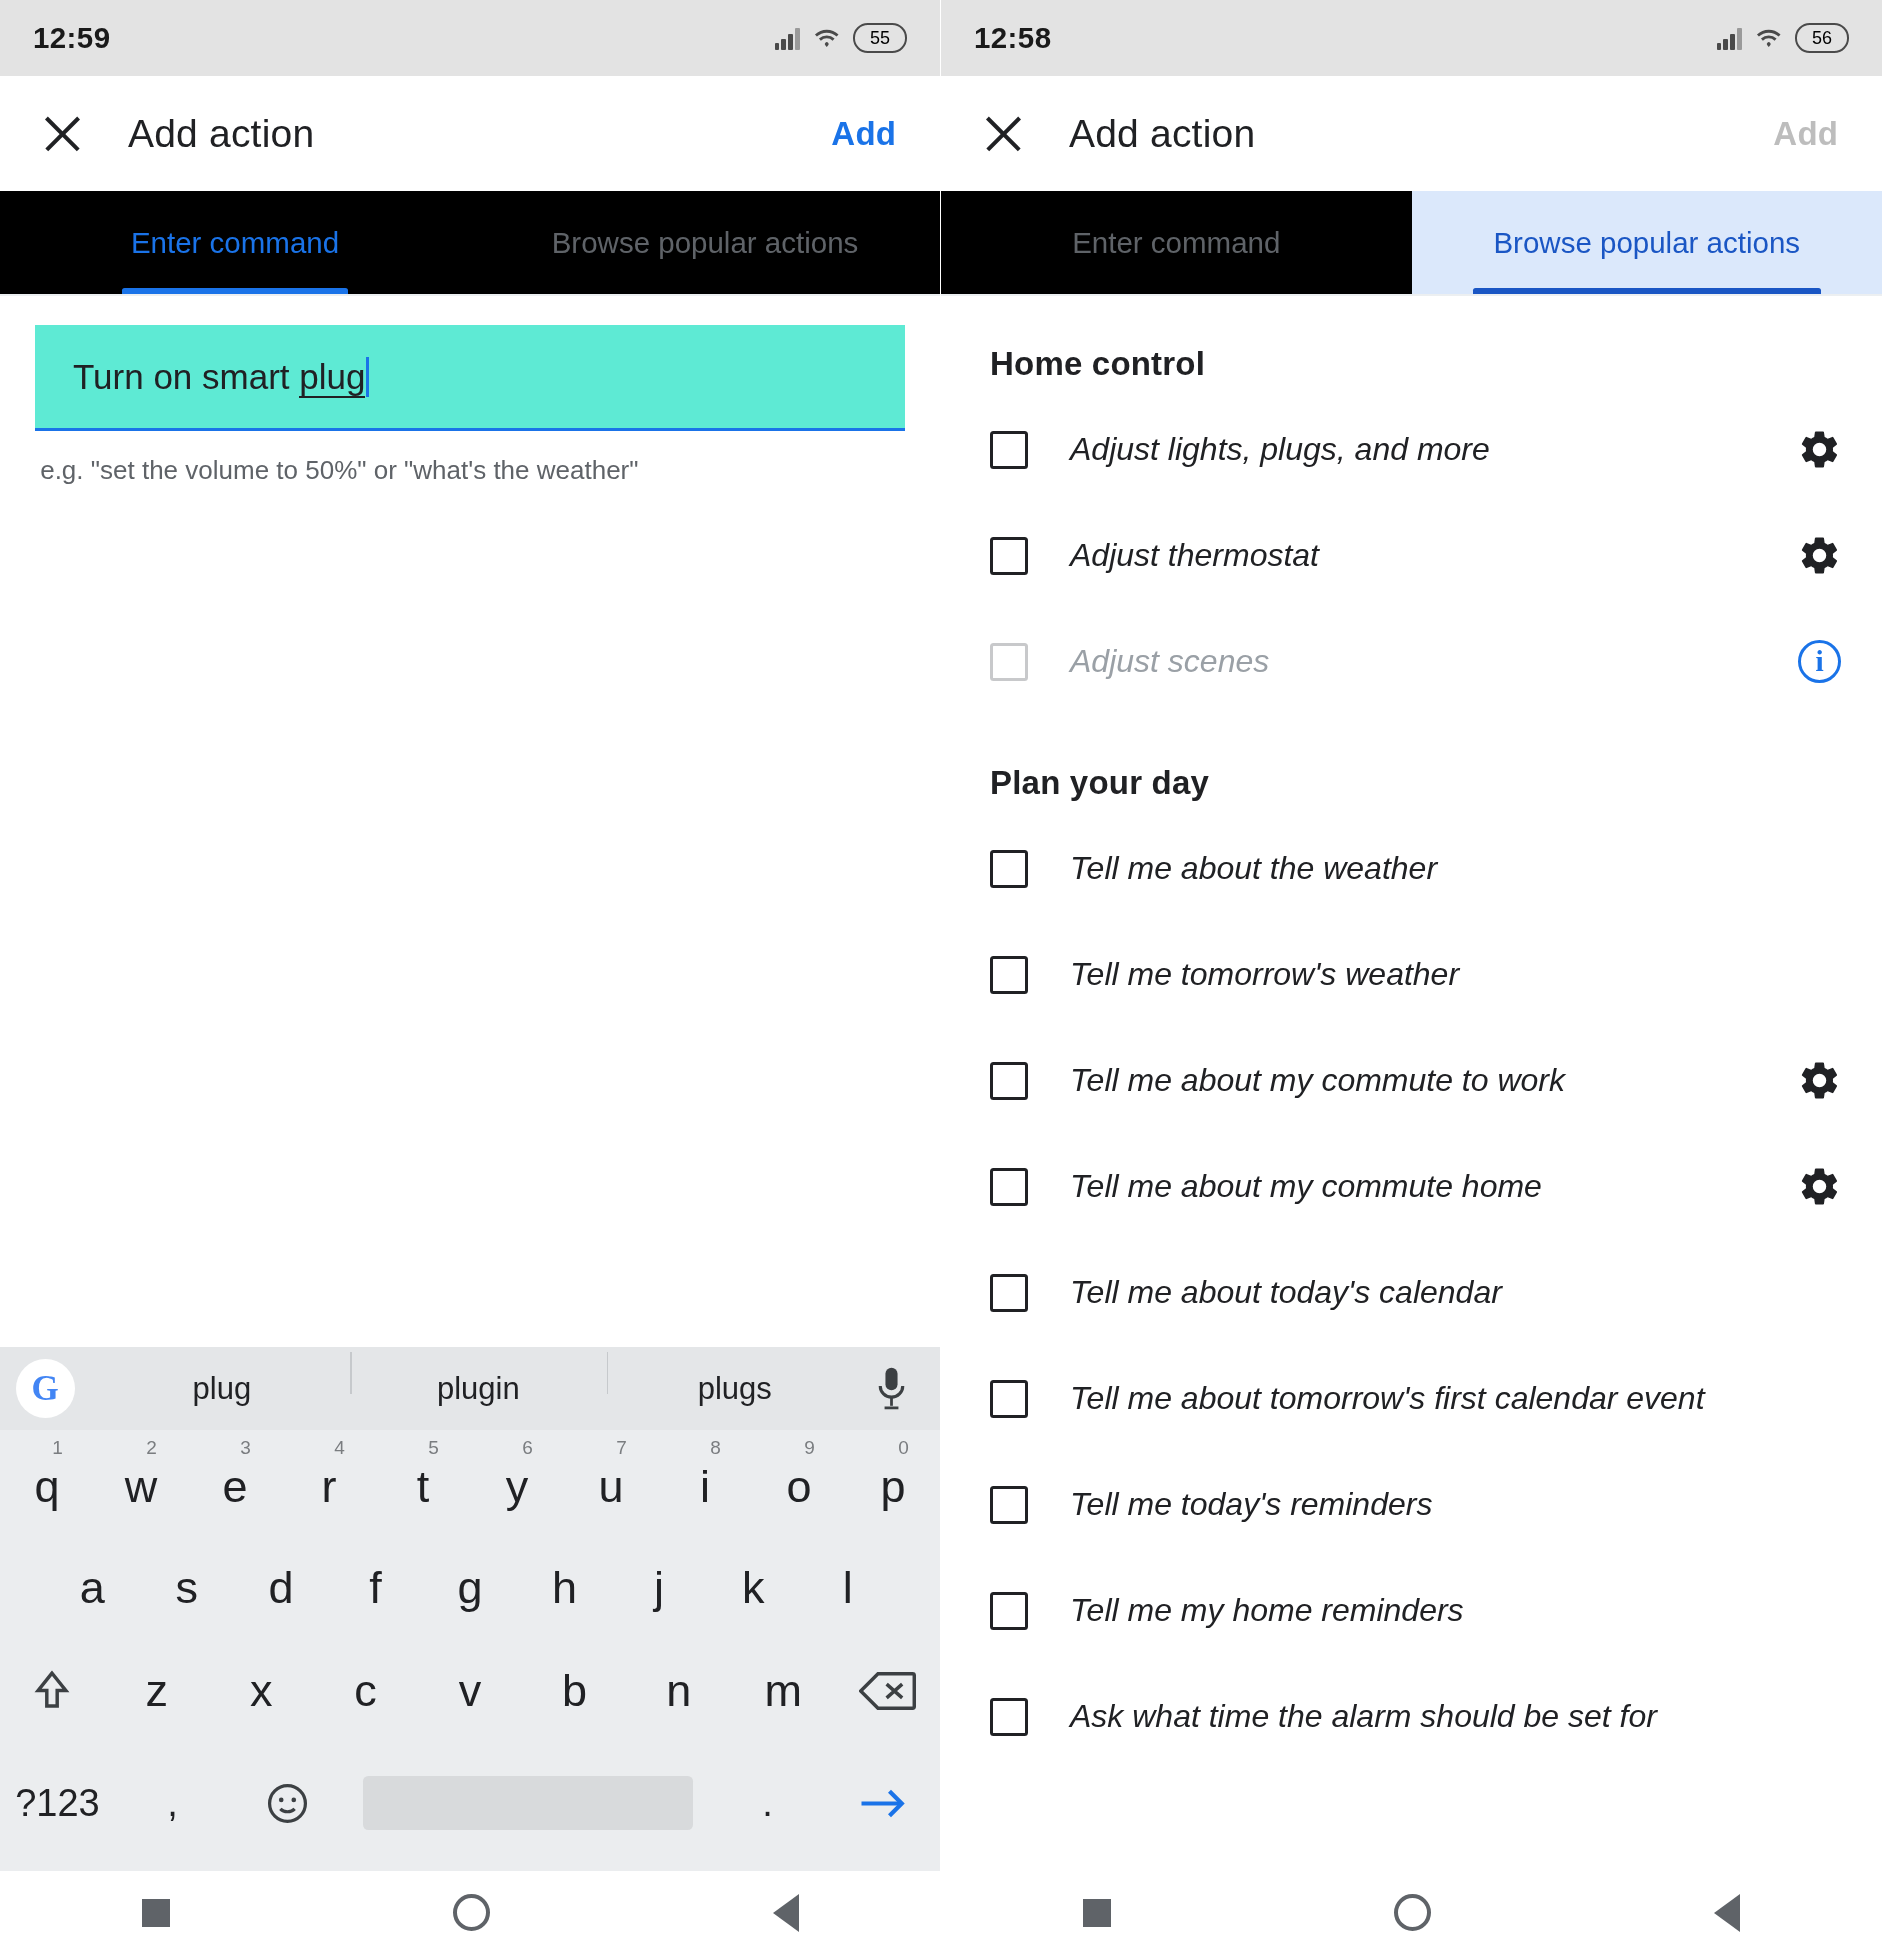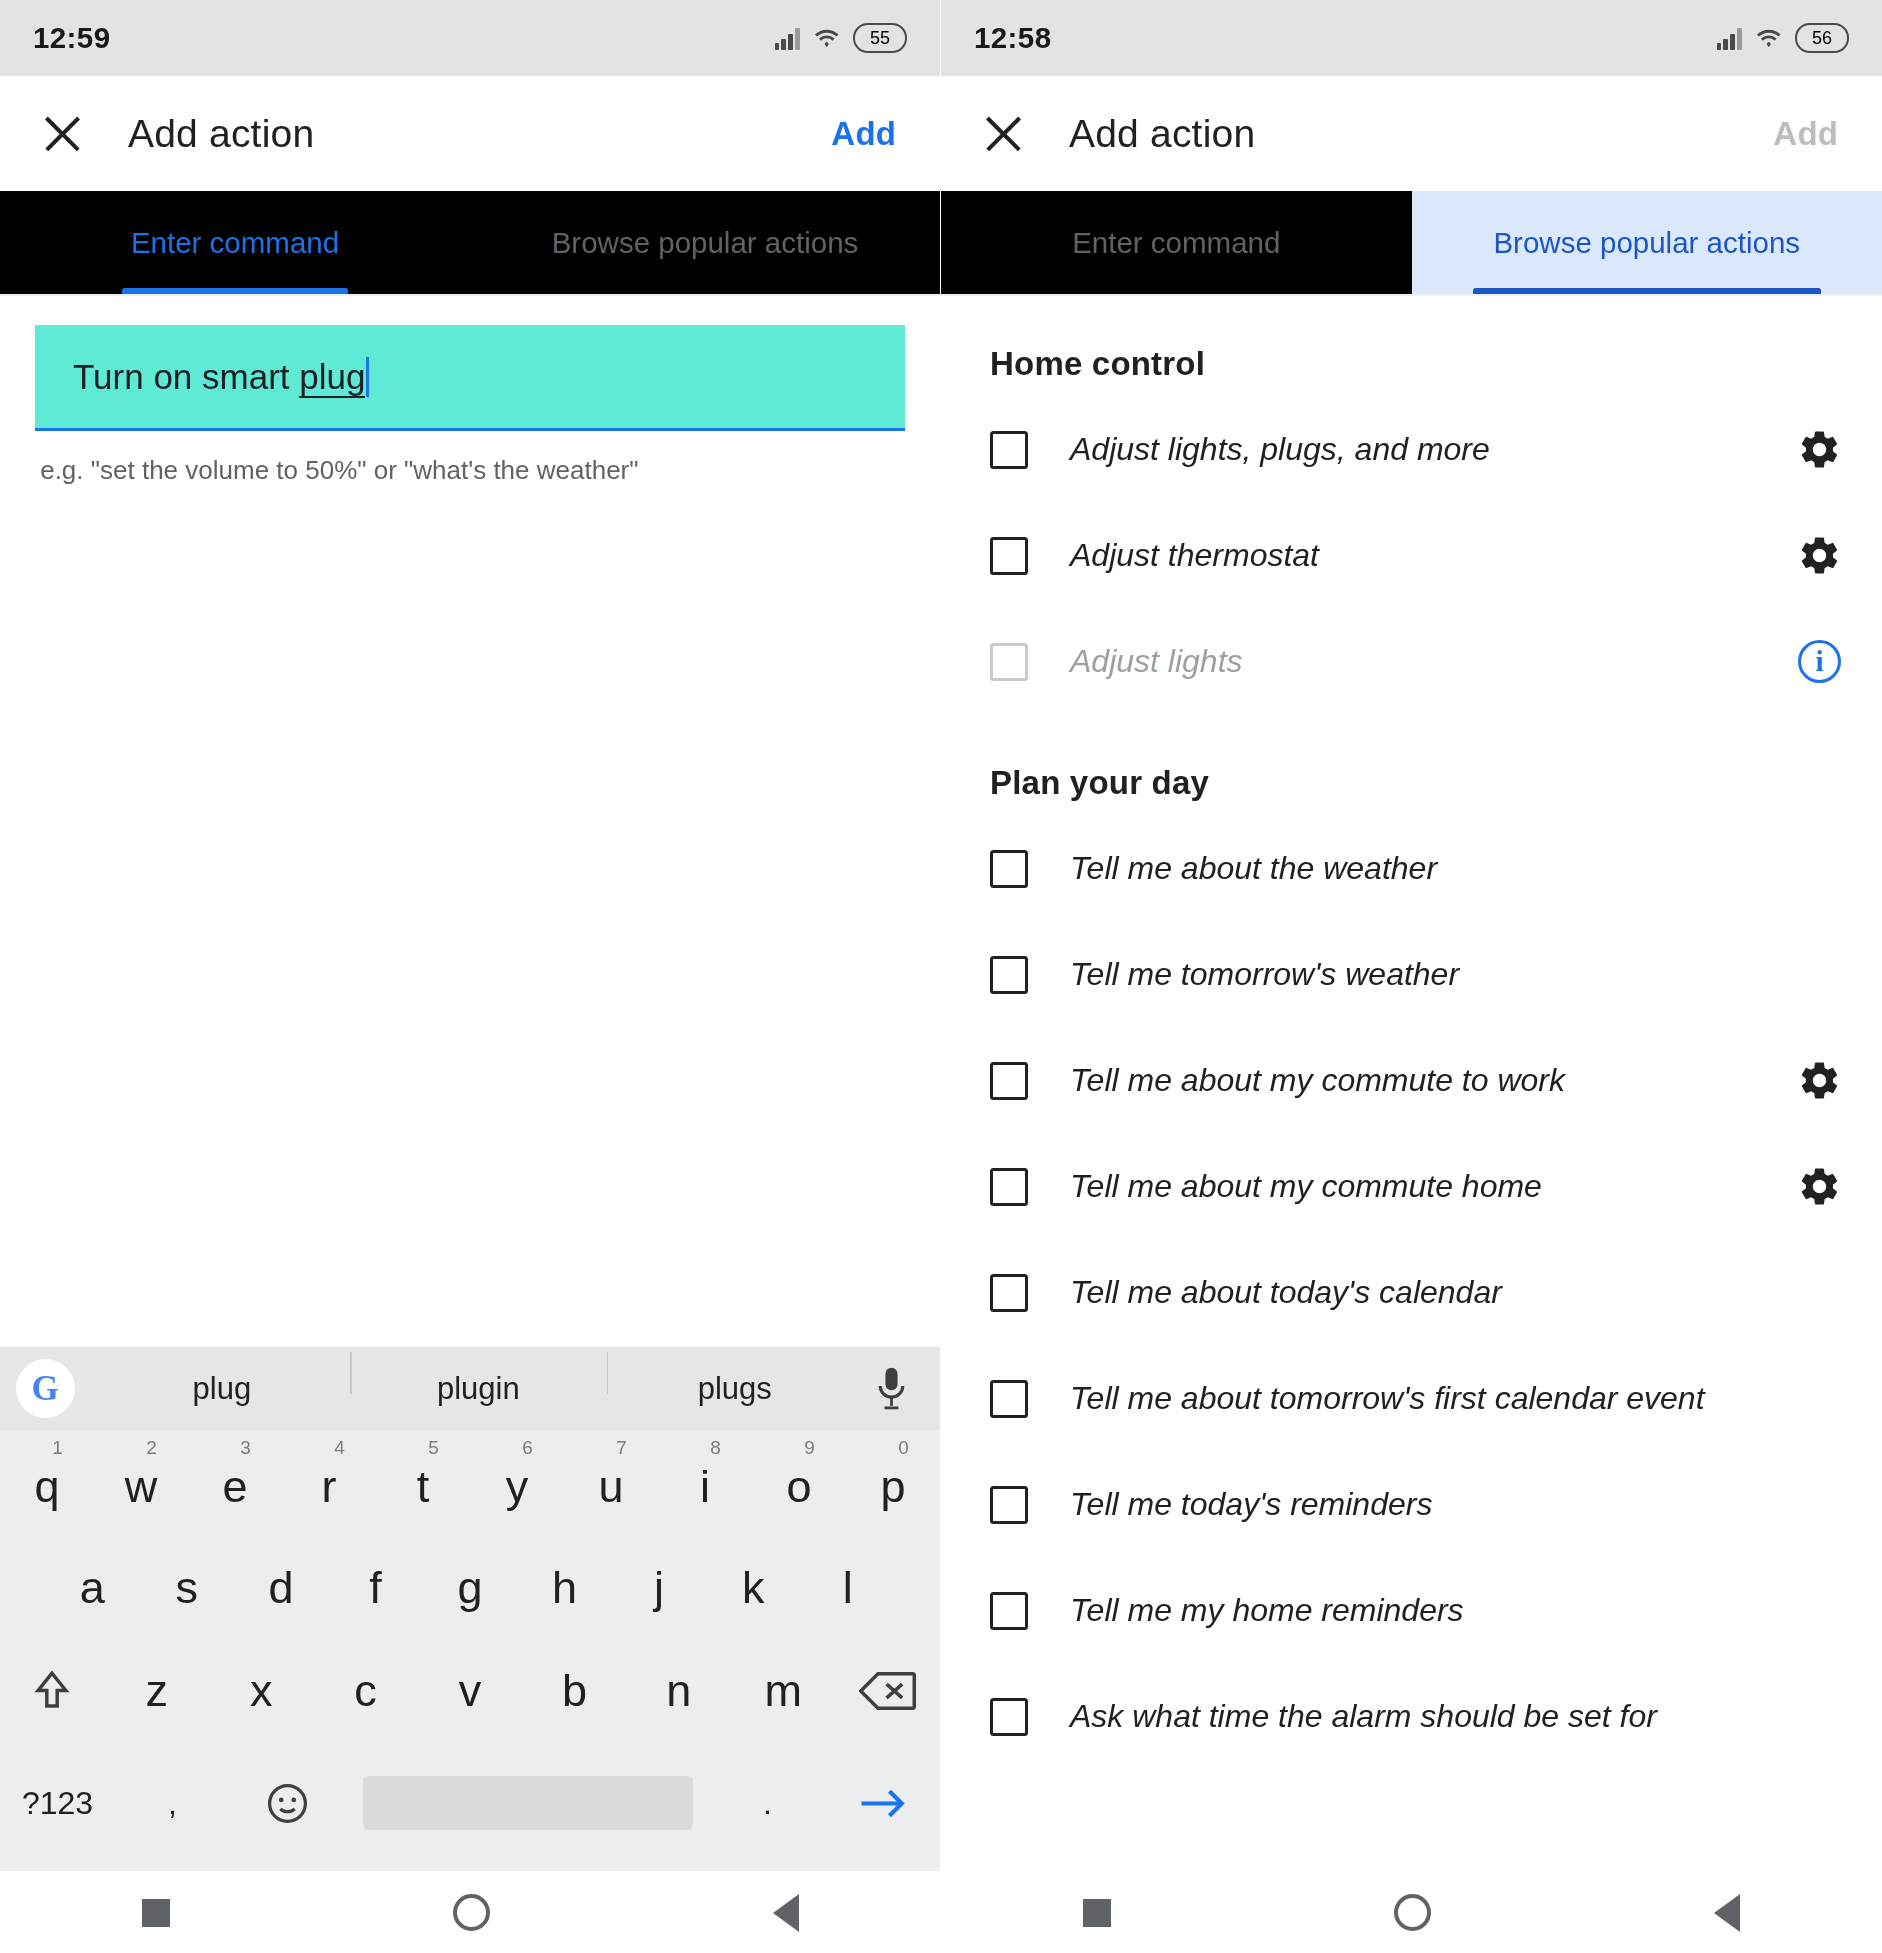--- a/index.html
+++ b/index.html
@@ -135,21 +135,21 @@
   .key {
     flex: 1 1 0; text-align: center; position: relative;
     font-size: 45px; color: #202124; font-weight: 400;
     display: flex; align-items: center; justify-content: center;
     height: 100%;
   }
   .key .num {
     position: absolute; top: -1.7px; left: 50%; margin-left: 5.2px;
     font-size: 19px; color: #7a7d80;
   }
-  .key.small { font-size: 32px; }
+  .key.small { font-size: 38px; }
   .spacebar {
     width: 330px; height: 54px; background: #d8dadc; border-radius: 5.2px;
   }
   .arrow-key { color: #1a73e8; font-size: 45px; }
   .bksp svg, .shift svg, .mic svg { display: block; }
 
   
   .navbar {
     position: absolute; bottom: 0; left: 0; right: 0; height: 83px;
     background: #ffffff;
@@ -426,21 +426,21 @@
         <div class="row-label">Adjust thermostat</div>
         <div class="trail gear">
           <svg width="45" height="45" viewBox="0 0 24 24">
               <path fill="#202124" d="M19.14 12.94a7.07 7.07 0 0 0 0-1.88l2.03-1.58a.5.5 0 0 0 .12-.64l-1.92-3.32a.5.5 0 0 0-.61-.22l-2.39.96a7.3 7.3 0 0 0-1.62-.94l-.36-2.54a.5.5 0 0 0-.5-.42h-3.84a.5.5 0 0 0-.5.42l-.36 2.54c-.58.24-1.12.56-1.62.94l-2.39-.96a.5.5 0 0 0-.61.22L2.65 8.84a.5.5 0 0 0 .12.64l2.03 1.58a7.07 7.07 0 0 0 0 1.88L2.77 14.52a.5.5 0 0 0-.12.64l1.92 3.32c.14.22.4.31.61.22l2.39-.96c.5.38 1.04.7 1.62.94l.36 2.54c.04.24.25.42.5.42h3.84c.25 0 .46-.18.5-.42l.36-2.54c.58-.24 1.12-.56 1.62-.94l2.39.96c.22.09.47 0 .61-.22l1.92-3.32a.5.5 0 0 0-.12-.64zM12 15.6A3.6 3.6 0 1 1 15.6 12 3.6 3.6 0 0 1 12 15.6z"></path>
             </svg>
         </div>
       </div>
 
       <div class="row">
         <div class="cb dim"></div>
-        <div class="row-label dim">Adjust lights</div>
+        <div class="row-label dim">Adjust scenes</div>
         <div class="trail">
             <div class="info-icon">i</div>
           </div>
       </div>
 
       <div class="section-title">Plan your day</div>
 
       <div class="row">
         <div class="cb"></div>
         <div class="row-label">Tell me about the weather</div>

